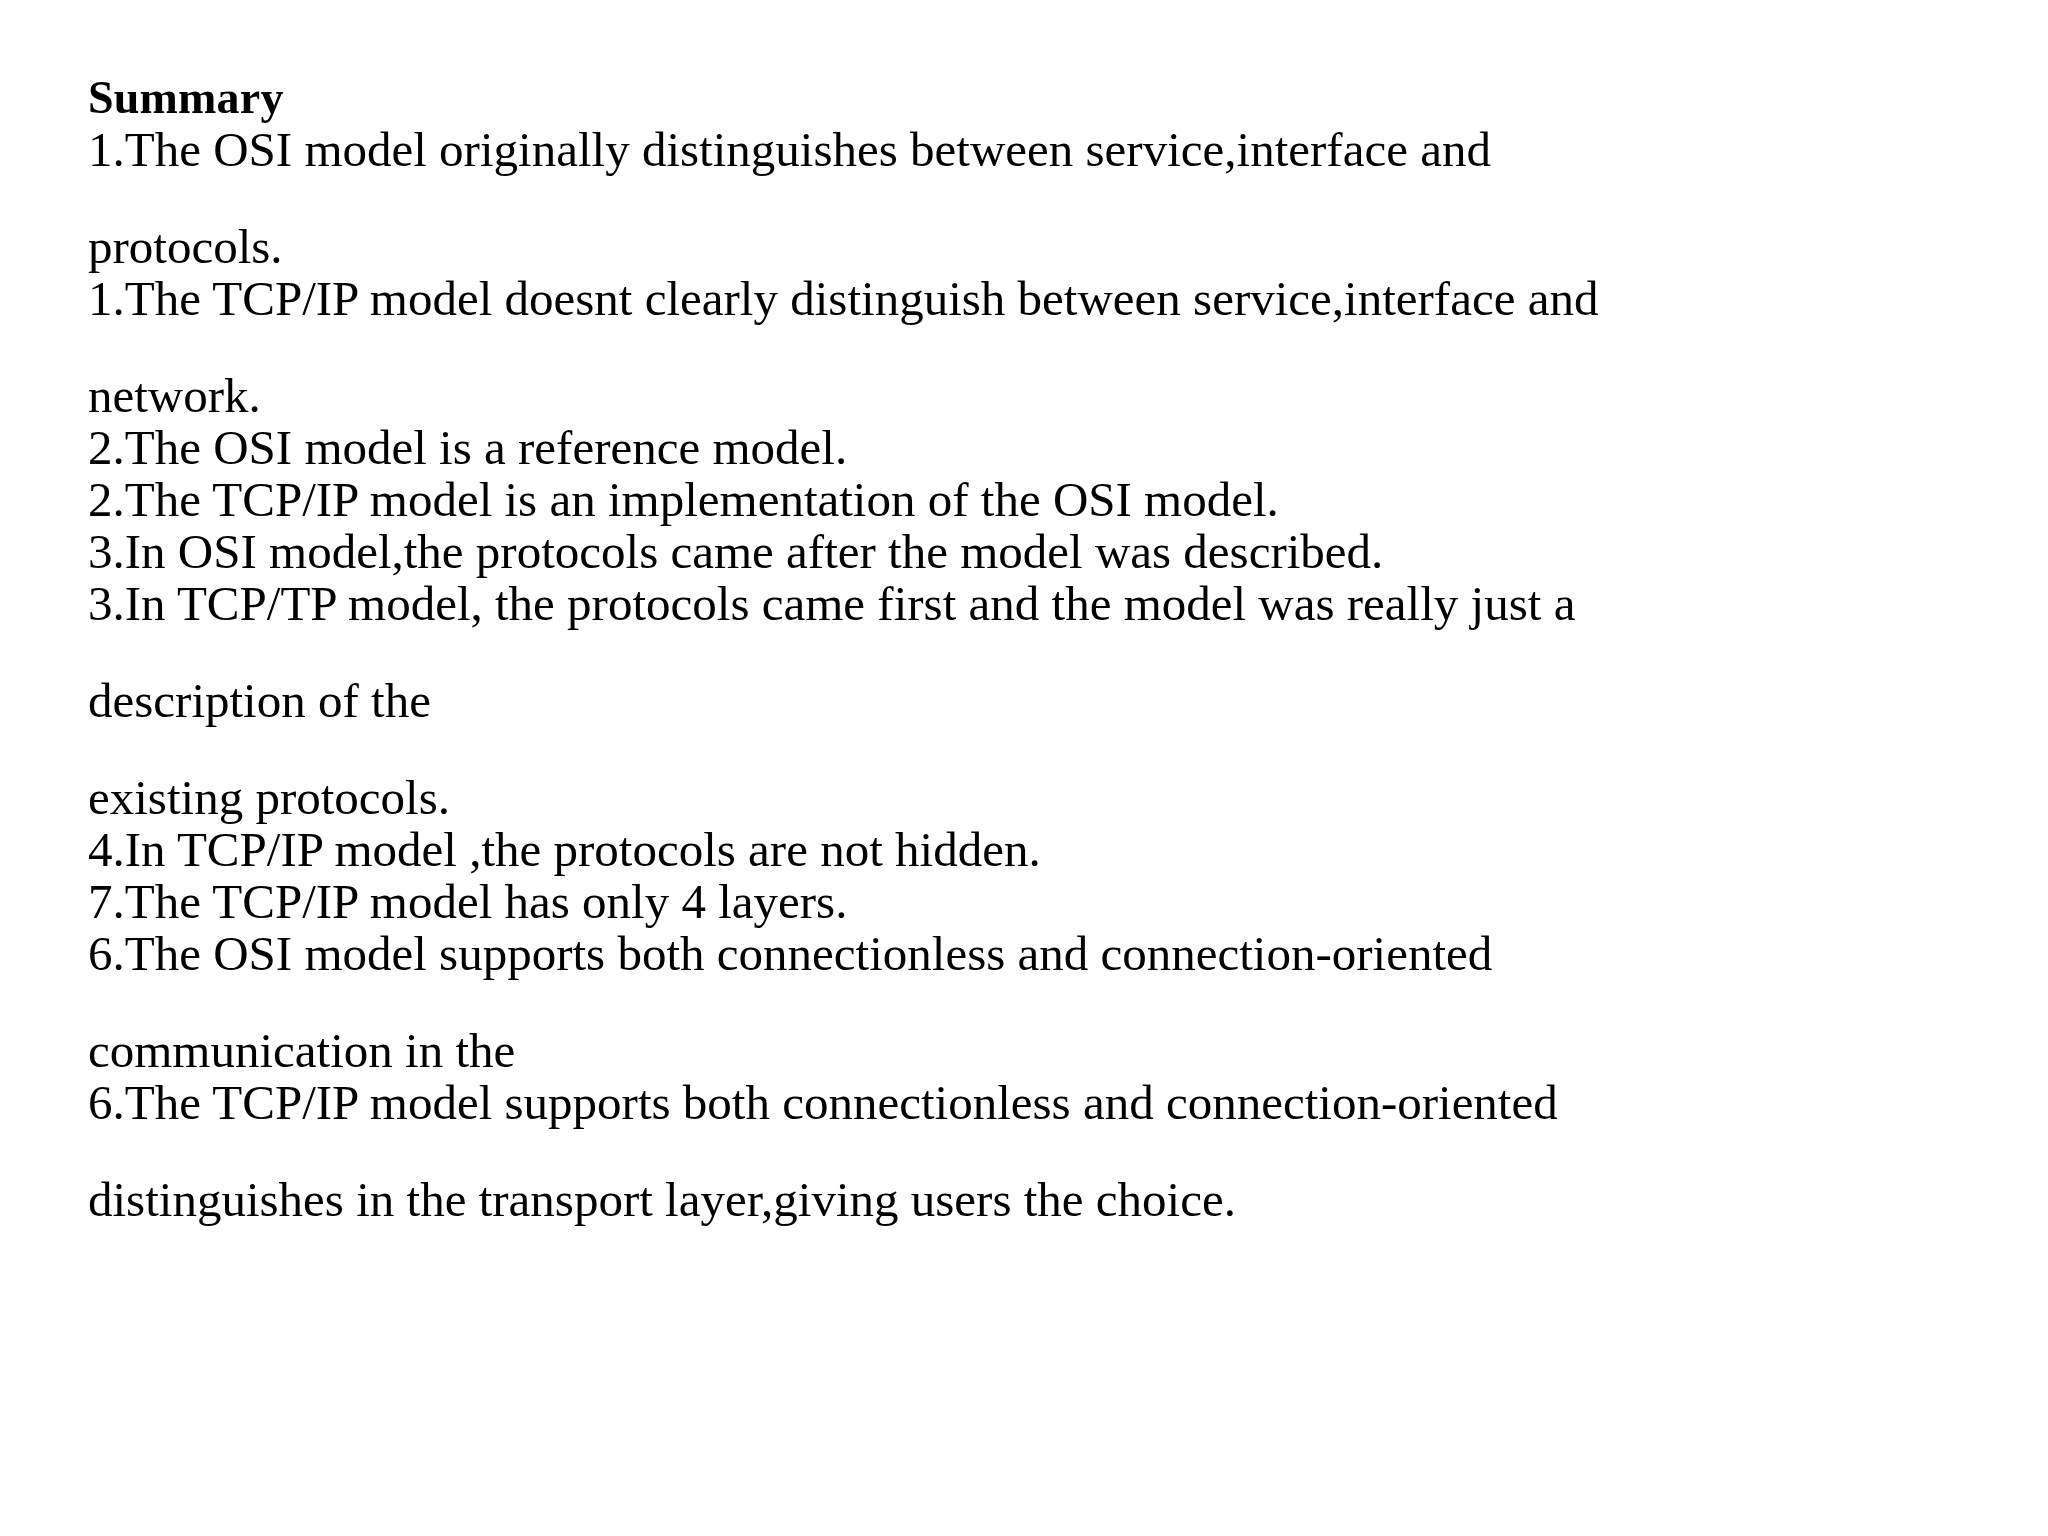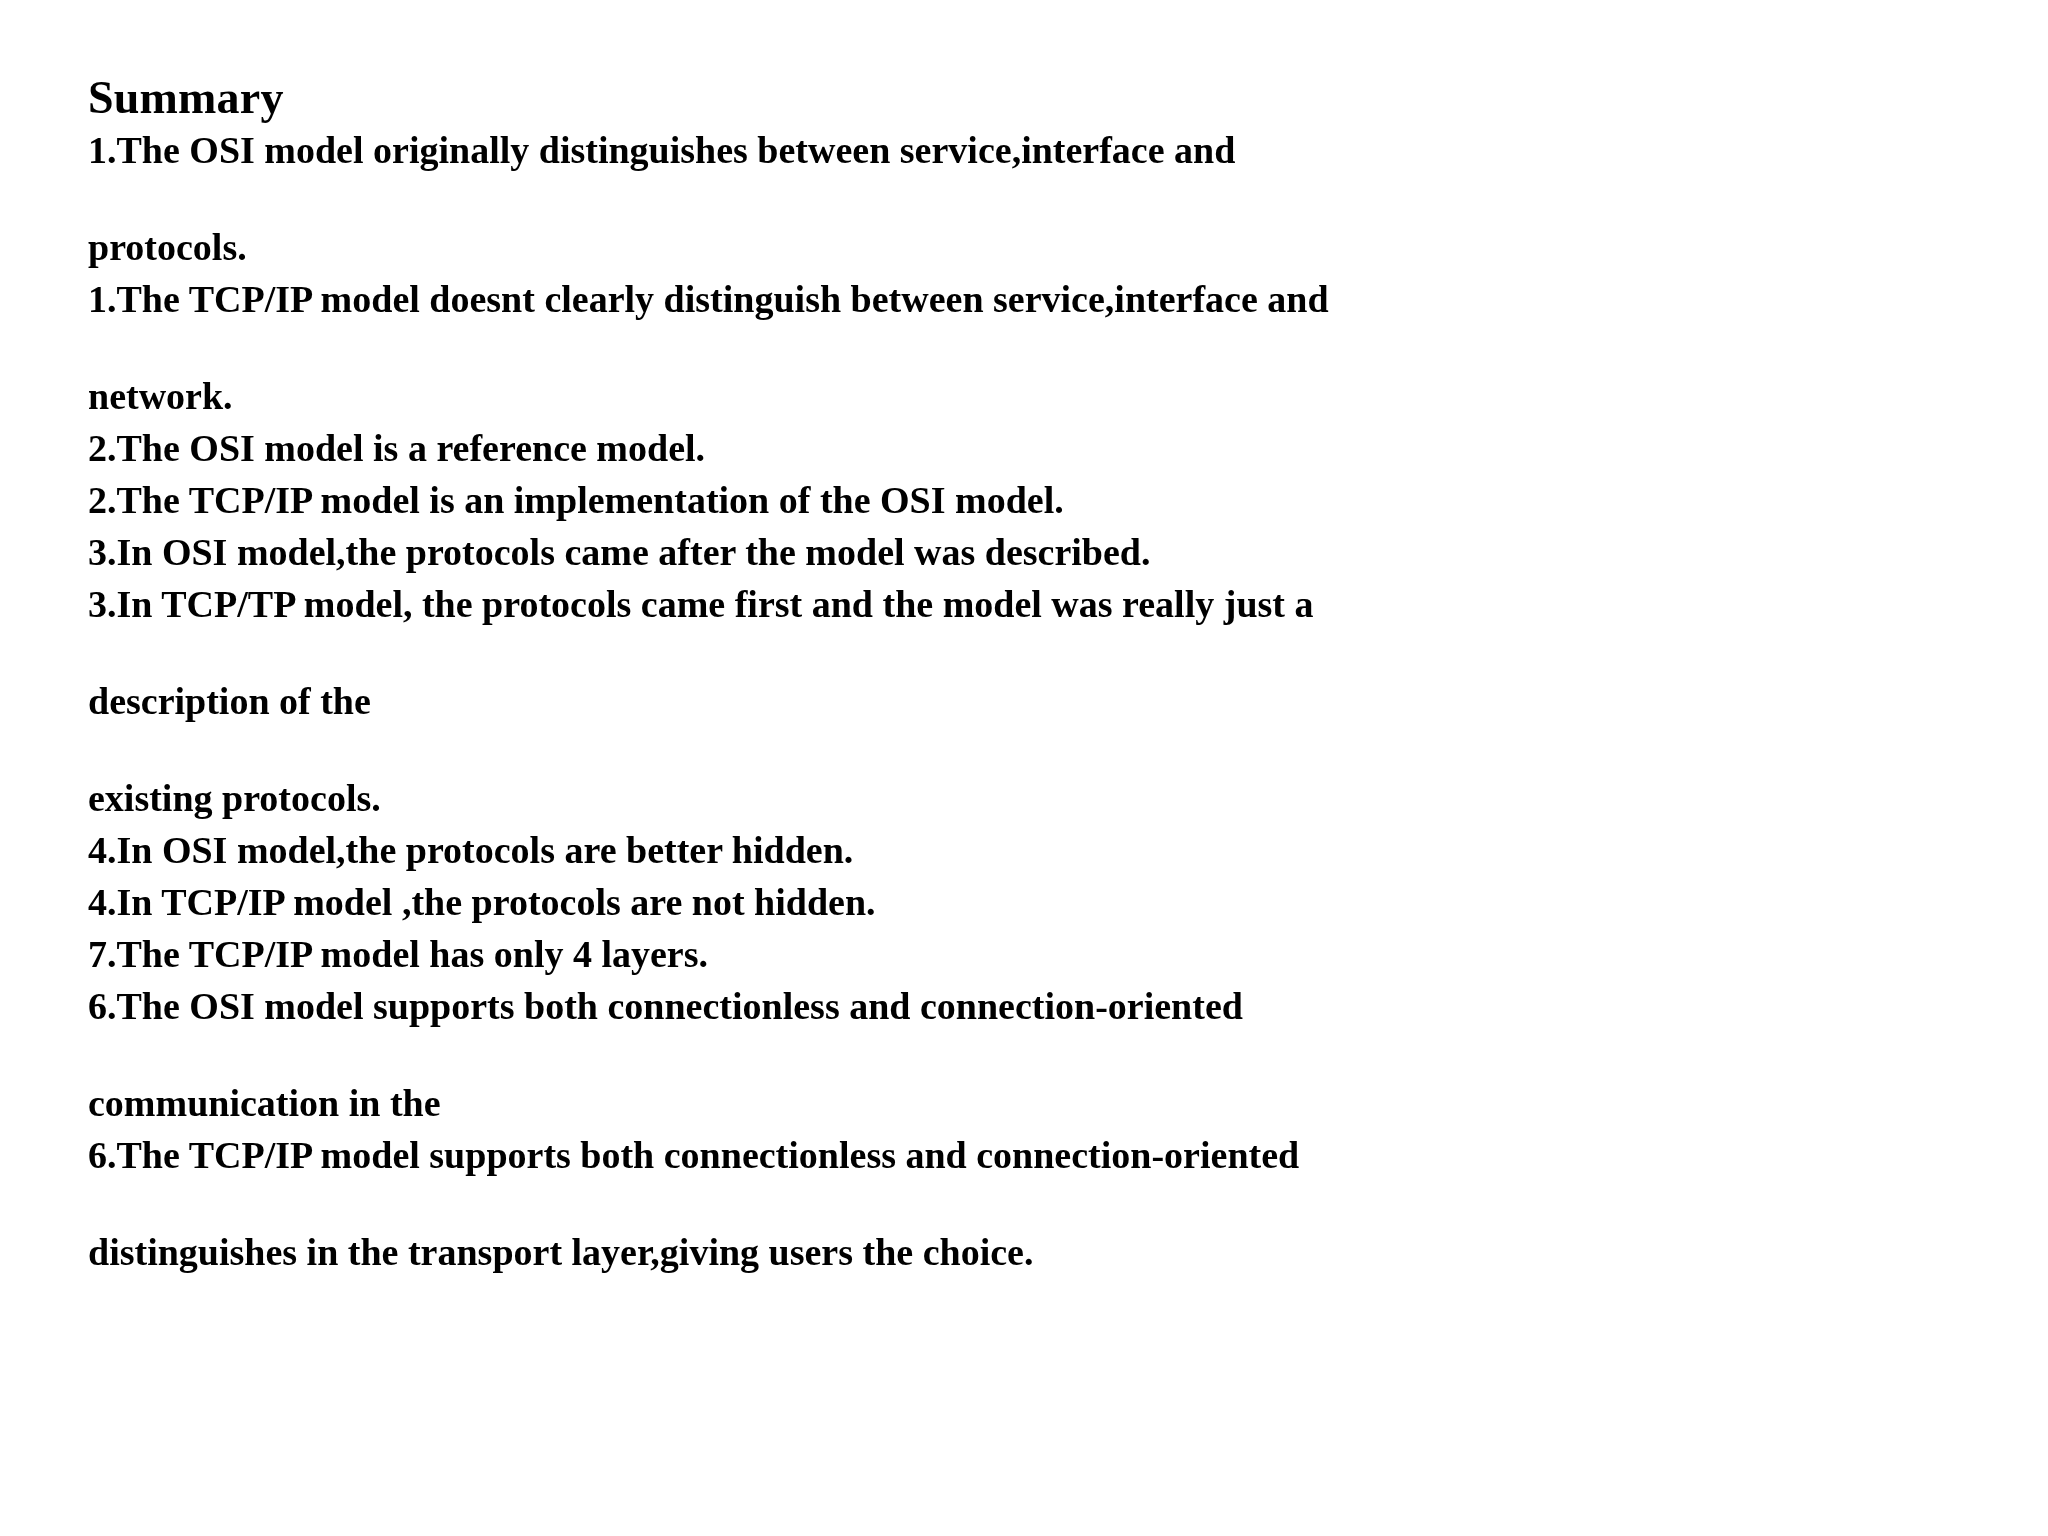--- a/index.html
+++ b/index.html
@@ -38,22 +38,22 @@
     white-space: pre;
   }
 
   .lines {
     margin: 0;
     padding: 0;
     list-style: none;
   }
 
   .line {
-    font-size: 38px;
-    font-weight: bold;
+    font-size: 49px;
+    font-weight: normal;
     line-height: 52px;
     white-space: pre;
     margin: 0;
     padding: 0;
   }
 
   
   .line.cont {
     text-indent: 0;
     margin-top: 45px;
@@ -71,21 +71,20 @@
       <div class="line">1.The OSI model originally distinguishes between service,interface and</div>
       <div class="line cont">protocols.</div>
       <div class="line">1.The TCP/IP model doesnt clearly distinguish between service,interface and</div>
       <div class="line cont">network.</div>
       <div class="line">2.The OSI model is a reference model.</div>
       <div class="line">2.The TCP/IP model is an implementation of the OSI model.</div>
       <div class="line">3.In OSI model,the protocols came after the model was described.</div>
       <div class="line">3.In TCP/TP model, the protocols came first and the model was really just a</div>
       <div class="line cont">description of the</div>
       <div class="line cont">existing protocols.</div>
-      <div class="line">4.In OSI model,the protocols are better hidden.</div>
       <div class="line">4.In TCP/IP model ,the protocols are not hidden.</div>
       <div class="line">7.The TCP/IP model has only 4 layers.</div>
       <div class="line">6.The OSI model supports both connectionless and connection-oriented</div>
       <div class="line cont">communication in the</div>
       <div class="line">6.The TCP/IP model supports both connectionless and connection-oriented</div>
       <div class="line cont">distinguishes in the transport layer,giving users the choice.</div>
     </div>
 
   </div>
 </div>

